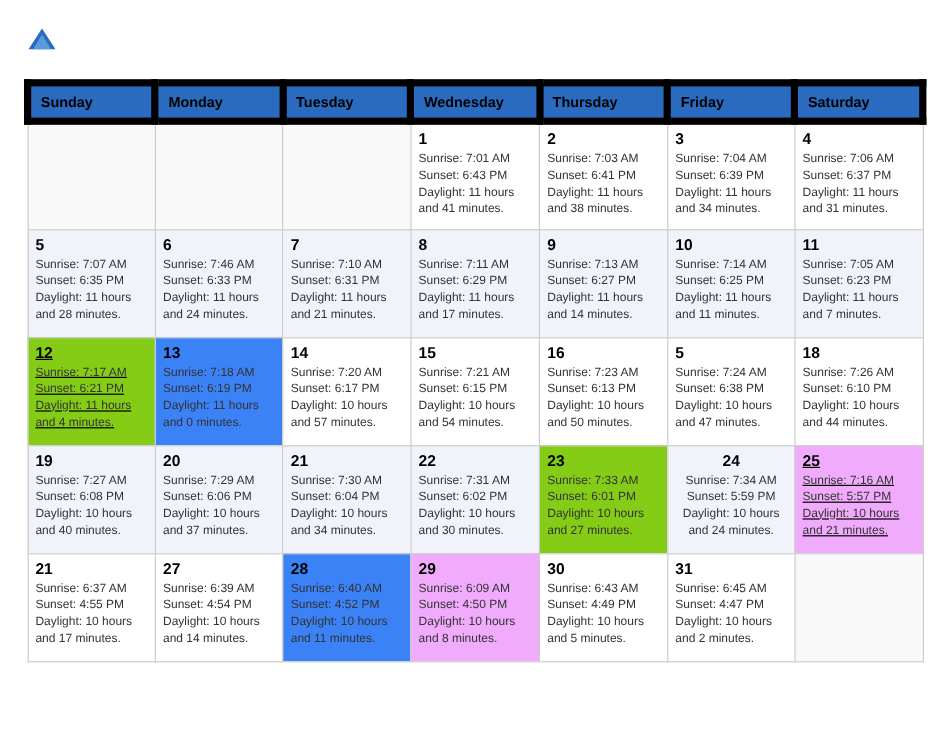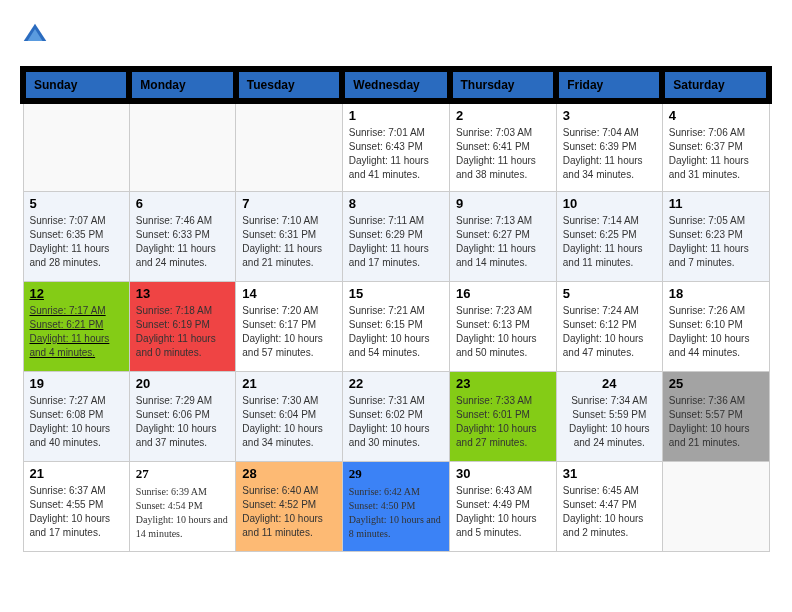--- a/index.html
+++ b/index.html
@@ -198,21 +198,21 @@
 Daylight: 11 hours and 7 minutes.</div>
         </td>
       </tr>
       <tr>
         <td style="background-color: #84cc16; text-decoration: underline;">
           <span class="day-number">12</span>
           <div class="cell-content">Sunrise: 7:17 AM
 Sunset: 6:21 PM
 Daylight: 11 hours and 4 minutes.</div>
         </td>
-        <td style="background-color: #ef4444;">
+        <td style="background-color: #3b82f6;">
           <span class="day-number">13</span>
           <div class="cell-content">Sunrise: 7:18 AM
 Sunset: 6:19 PM
 Daylight: 11 hours and 0 minutes.</div>
         </td>
         <td style="background-color: rgb(255, 255, 255);">
           <span class="day-number">14</span>
           <div class="cell-content">Sunrise: 7:20 AM
 Sunset: 6:17 PM
 Daylight: 10 hours and 57 minutes.</div>
@@ -225,21 +225,21 @@
         </td>
         <td style="background-color: rgb(255, 255, 255);">
           <span class="day-number">16</span>
           <div class="cell-content">Sunrise: 7:23 AM
 Sunset: 6:13 PM
 Daylight: 10 hours and 50 minutes.</div>
         </td>
         <td style="background-color: rgb(255, 255, 255);">
           <span class="day-number">5</span>
           <div class="cell-content">Sunrise: 7:24 AM
-Sunset: 6:12 PM
+Sunset: 6:38 PM
 Daylight: 10 hours and 47 minutes.</div>
         </td>
         <td style="background-color: rgb(255, 255, 255);">
           <span class="day-number">18</span>
           <div class="cell-content">Sunrise: 7:26 AM
 Sunset: 6:10 PM
 Daylight: 10 hours and 44 minutes.</div>
         </td>
       </tr>
       <tr>
@@ -272,49 +272,49 @@
           <div class="cell-content">Sunrise: 7:33 AM
 Sunset: 6:01 PM
 Daylight: 10 hours and 27 minutes.</div>
         </td>
         <td style="background-color: rgb(240, 244, 250); text-align: center;">
           <span class="day-number">24</span>
           <div class="cell-content">Sunrise: 7:34 AM
 Sunset: 5:59 PM
 Daylight: 10 hours and 24 minutes.</div>
         </td>
-        <td style="background-color: #a3a3a3;">
+        <td style="background-color: #f0abfc; text-decoration: underline;">
           <span class="day-number">25</span>
-          <div class="cell-content">Sunrise: 7:36 AM
+          <div class="cell-content">Sunrise: 7:16 AM
 Sunset: 5:57 PM
 Daylight: 10 hours and 21 minutes.</div>
         </td>
       </tr>
       <tr>
         <td style="background-color: rgb(255, 255, 255);">
           <span class="day-number">21</span>
           <div class="cell-content">Sunrise: 6:37 AM
 Sunset: 4:55 PM
 Daylight: 10 hours and 17 minutes.</div>
         </td>
-        <td style="background-color: rgb(255, 255, 255); font-family: Liberation Serif, serif;">
+        <td style="background-color: rgb(255, 255, 255);">
           <span class="day-number">27</span>
           <div class="cell-content">Sunrise: 6:39 AM
 Sunset: 4:54 PM
 Daylight: 10 hours and 14 minutes.</div>
         </td>
-        <td style="background-color: #fdba74;">
+        <td style="background-color: #3b82f6;">
           <span class="day-number">28</span>
           <div class="cell-content">Sunrise: 6:40 AM
 Sunset: 4:52 PM
 Daylight: 10 hours and 11 minutes.</div>
         </td>
-        <td style="background-color: #3b82f6; font-family: Liberation Serif, serif;">
+        <td style="background-color: #f0abfc;">
           <span class="day-number">29</span>
-          <div class="cell-content">Sunrise: 6:42 AM
+          <div class="cell-content">Sunrise: 6:09 AM
 Sunset: 4:50 PM
 Daylight: 10 hours and 8 minutes.</div>
         </td>
         <td style="background-color: rgb(255, 255, 255);">
           <span class="day-number">30</span>
           <div class="cell-content">Sunrise: 6:43 AM
 Sunset: 4:49 PM
 Daylight: 10 hours and 5 minutes.</div>
         </td>
         <td style="background-color: rgb(255, 255, 255);">

